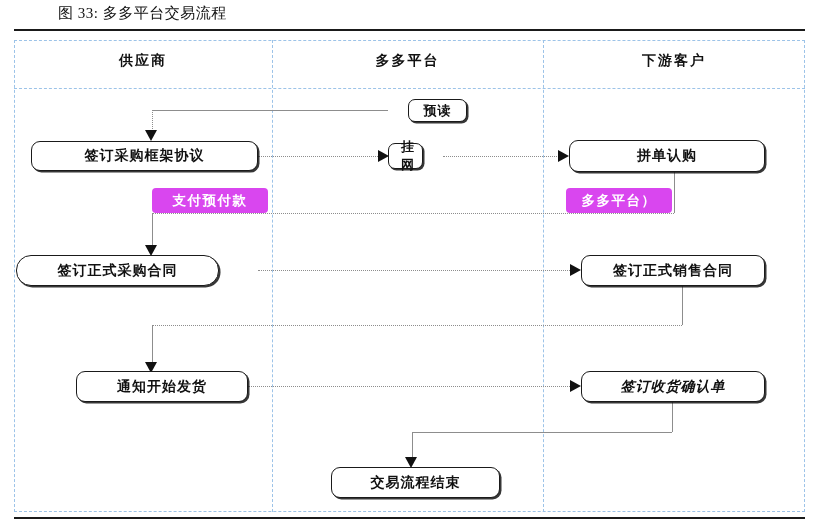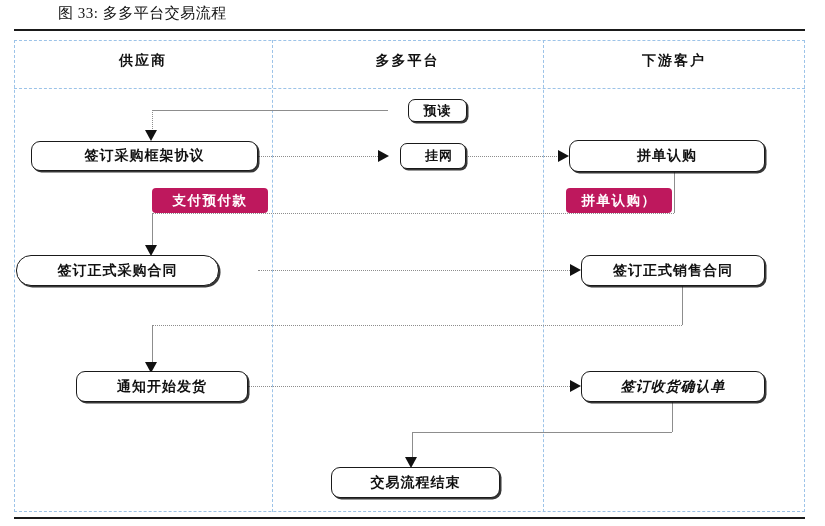--- a/index.html
+++ b/index.html
@@ -28,21 +28,21 @@
 
   
   .node{position:absolute;box-sizing:border-box;
         border:1.6px solid #1a1a1a;border-radius:9px;background:#fff;
         display:flex;align-items:center;justify-content:center;
         font-size:14px;font-weight:bold;letter-spacing:1px;
         box-shadow:1.5px 1.5px 0 rgba(20,20,20,.85);}
   .node.small{font-size:13px;letter-spacing:1px;border-radius:7px;}
 
   
-  .tag{position:absolute;box-sizing:border-box;background:#be185d;color:#fff;
+  .tag{position:absolute;box-sizing:border-box;background:#d946ef;color:#fff;
        border-radius:4px;display:flex;align-items:center;justify-content:center;
        font-size:13.5px;font-weight:bold;letter-spacing:1.5px;}
 
   
   .ln-h{position:absolute;height:0;border-top:1px solid #8d8d8d;}
   .ln-h.dot{border-top:1px dotted #8d8d8d;}
   .ln-v{position:absolute;width:0;border-left:1px solid #8d8d8d;}
   .ln-v.dot{border-left:1px dotted #8d8d8d;}
   .arr-d{position:absolute;width:0;height:0;
          border-left:6.5px solid transparent;border-right:6.5px solid transparent;
@@ -96,33 +96,33 @@
 
   <div class="ln-v" style="left:672px;top:402px;height:30px;"></div>
   <div class="ln-h" style="left:412px;top:432px;width:260px;"></div>
   <div class="ln-v" style="left:412px;top:432px;height:28px;"></div>
   <div class="arr-d" style="left:405px;top:457px;"></div>
 
   <div class="node small" style="left:384px;top:99px;width:59px;height:23px;margin-left:24px;">预读</div>
 
   <div class="node" style="left:31px;top:141px;width:227px;height:30px;text-align:center;">签订采购框架协议</div>
 
-  <div class="node small" style="left:400px;top:143px;width:66px;height:26px;padding-left:12px;">挂网</div>
+  <div class="node small" style="left:388px;top:143px;width:35px;height:26px;padding-left:12px;">挂网</div>
 
   <div class="node" style="left:569px;top:140px;width:196px;height:32px;">拼单认购</div>
 
   <div class="node" style="left:16px;top:255px;width:203px;height:31px;border-radius:15px;">签订正式采购合同</div>
 
   <div class="node" style="left:581px;top:255px;width:184px;height:31px;">签订正式销售合同</div>
 
   <div class="node" style="left:76px;top:371px;width:172px;height:31px;">通知开始发货</div>
 
   <div class="node" style="left:581px;top:371px;width:184px;height:31px;font-style:italic;">签订收货确认单</div>
 
   <div class="node" style="left:331px;top:467px;width:169px;height:31px;">交易流程结束</div>
 
   <div class="tag" style="left:152px;top:188px;width:116px;height:25px;">支付预付款</div>
 
-  <div class="tag" style="left:566px;top:188px;width:106px;height:25px;">拼单认购）</div>
+  <div class="tag" style="left:566px;top:188px;width:106px;height:25px;">多多平台）</div>
 
 
   <div class="bottom-rule"></div>
 </div>
 
 </body></html>

